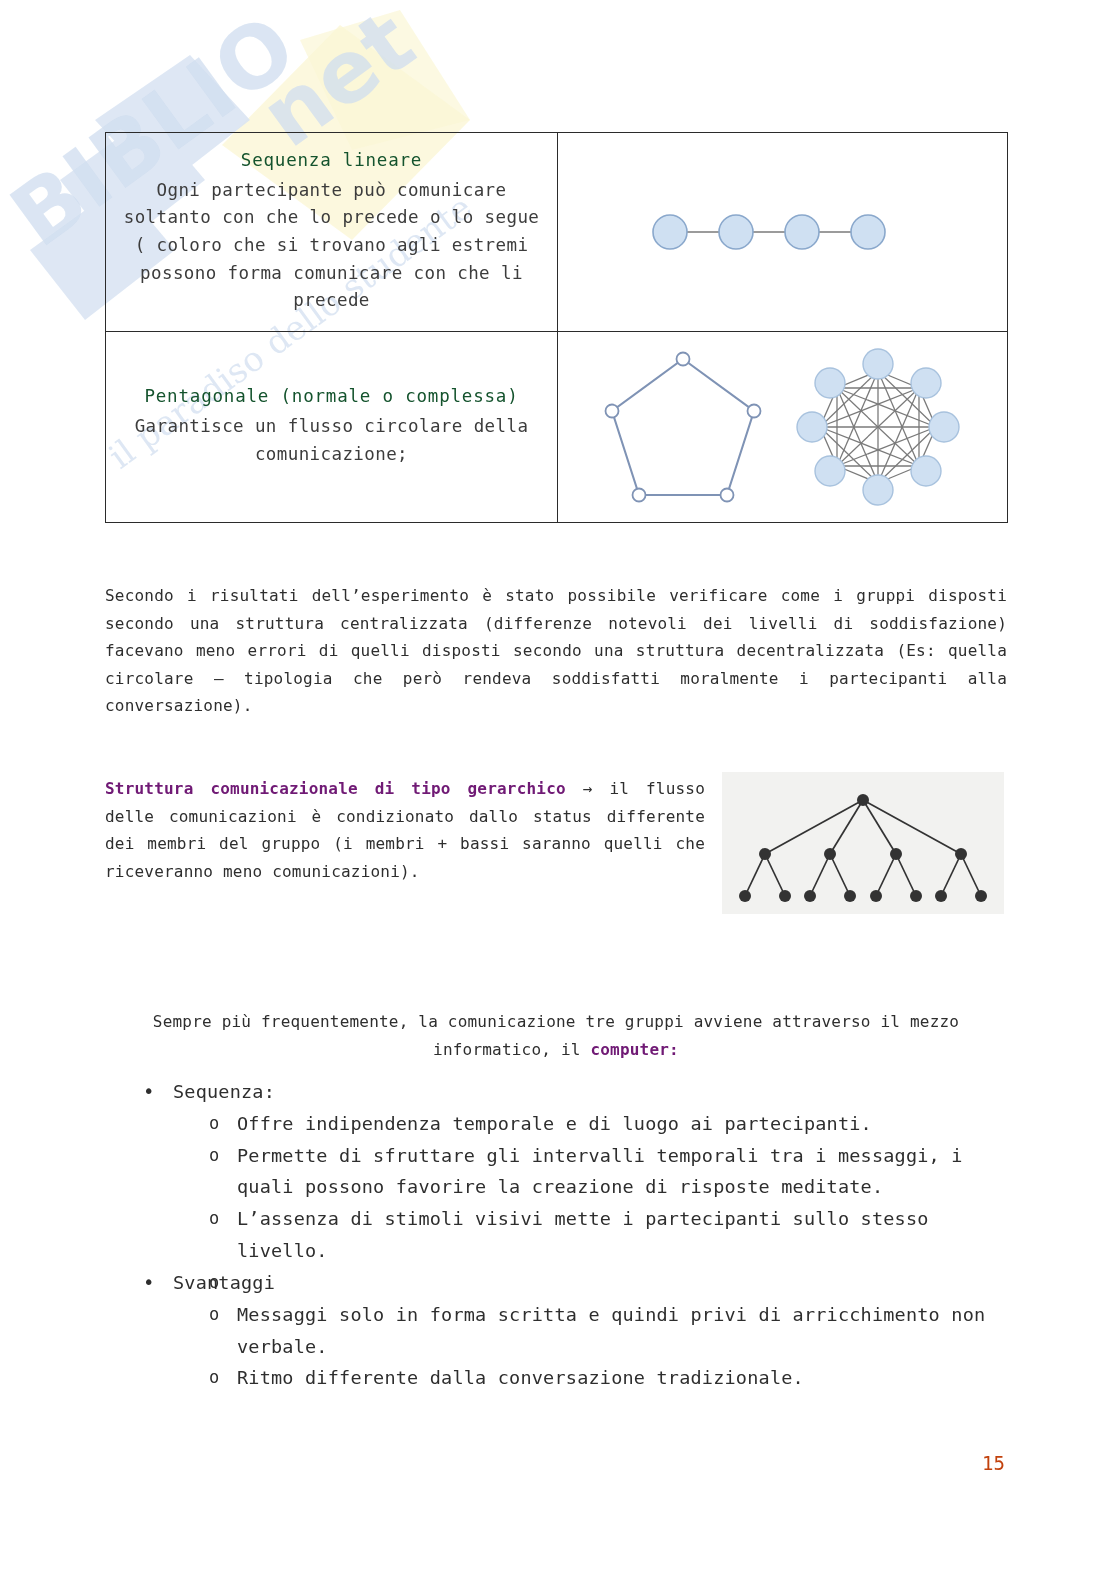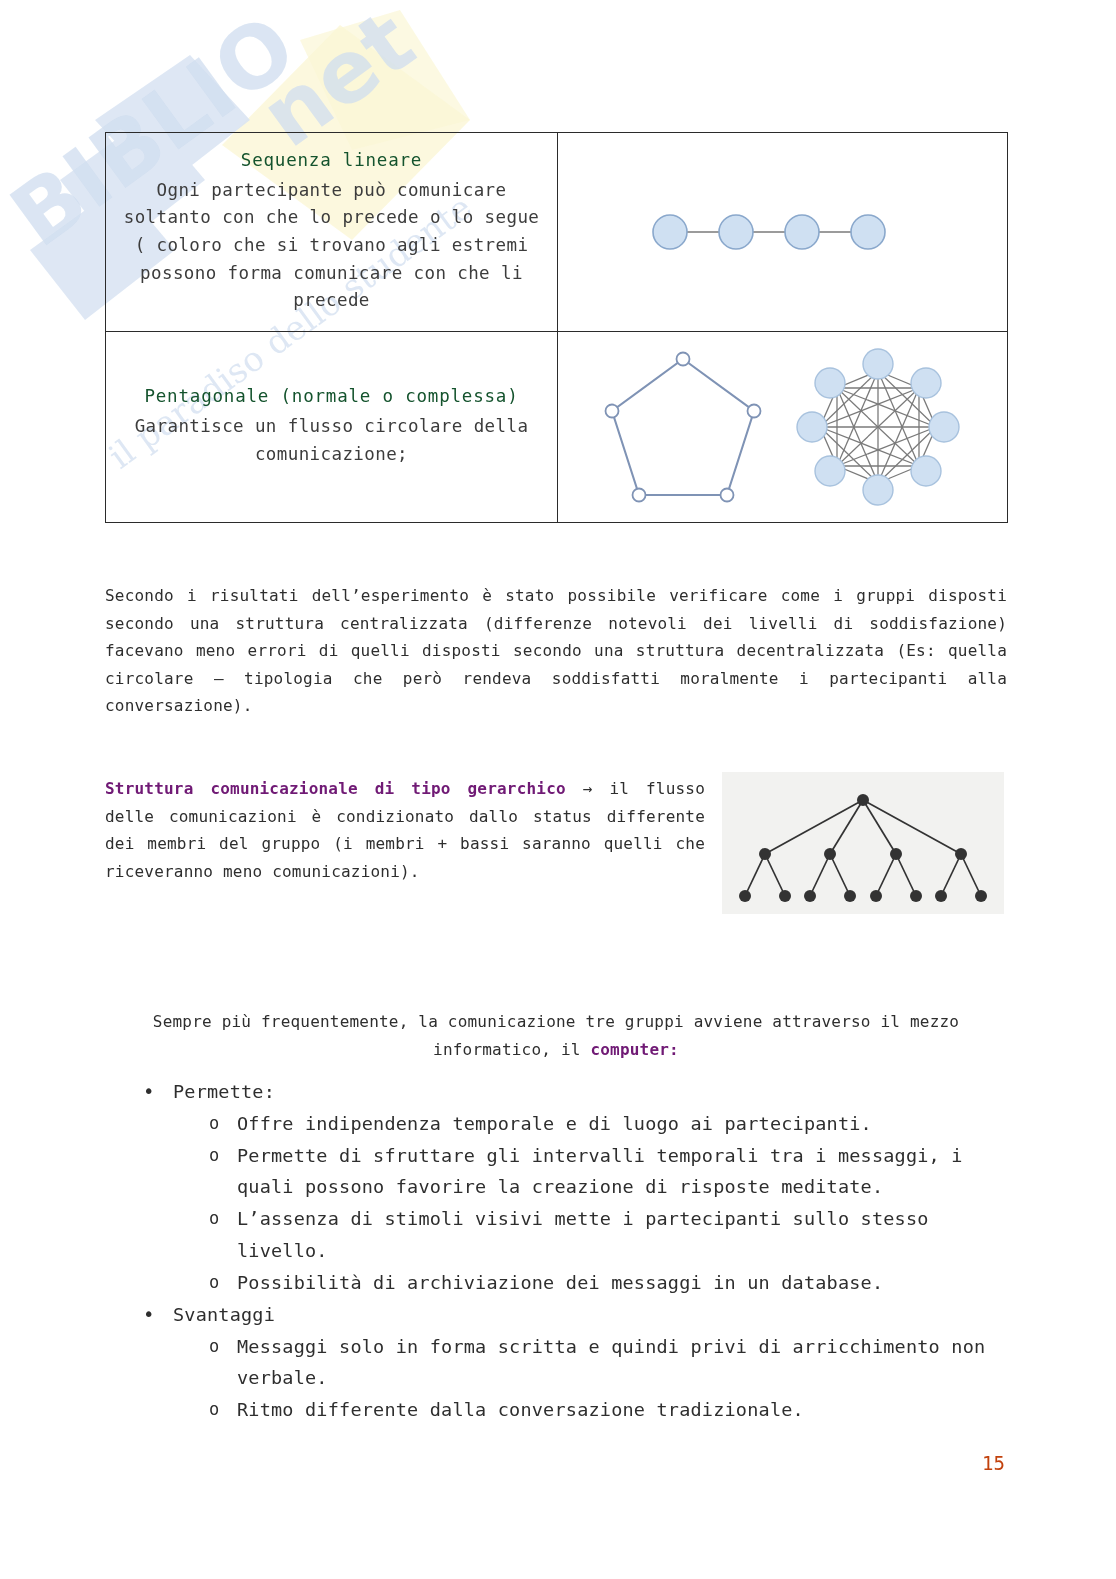--- a/index.html
+++ b/index.html
@@ -322,37 +322,36 @@
     </svg>
   </div>
 
   <div class="para" id="para-computer"><span>Sempre più frequentemente, la comunicazione tre gruppi avviene attraverso il mezzo informatico, il </span><span class="bold">computer:</span></div>
 
   <div class="list-block">
     <ul class="lvl1">
 
       <li class="bullet1">
         <span class="mk">•</span>
-        <span>Permette:</span>
+        <span>Sequenza:</span>
         <ul class="lvl2">
           <li class="bullet2">
             <span class="mk">o</span>
             <span>Offre indipendenza temporale e di luogo ai partecipanti.</span>
           </li>
           <li class="bullet2">
             <span class="mk">o</span>
             <span>Permette di sfruttare gli intervalli temporali tra i messaggi, i quali possono favorire la creazione di risposte meditate.</span>
           </li>
           <li class="bullet2">
             <span class="mk">o</span>
             <span>L’assenza di stimoli visivi mette i partecipanti sullo stesso livello.</span>
           </li>
           <li class="bullet2">
             <span class="mk">o</span>
-            <span>Possibilità di archiviazione dei messaggi in un database.</span>
           </li>
         </ul>
       </li>
 
       <li class="bullet1">
         <span class="mk">•</span>
         <span>Svantaggi</span>
         <ul class="lvl2">
           <li class="bullet2">
             <span class="mk">o</span>

